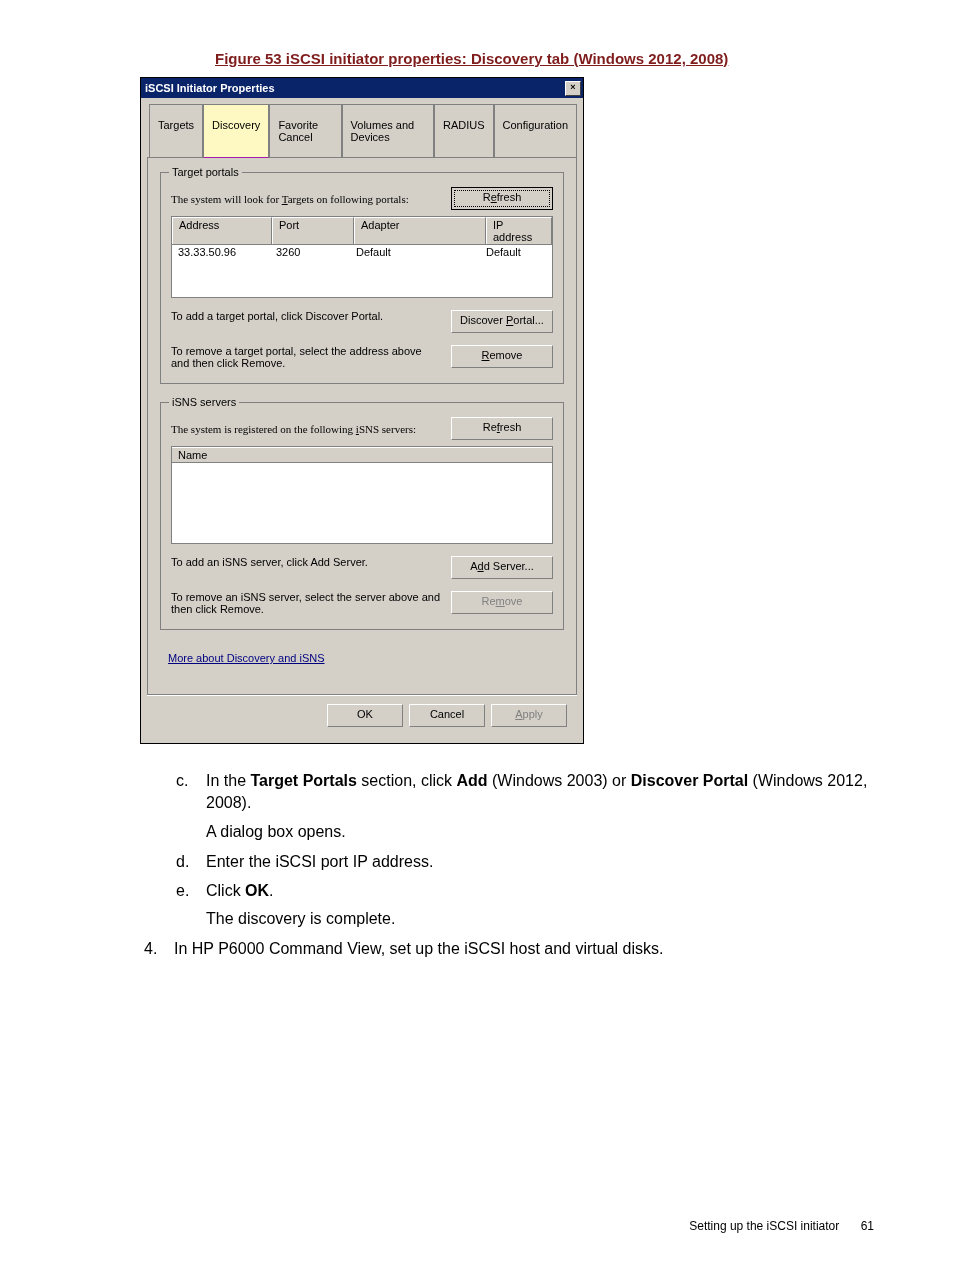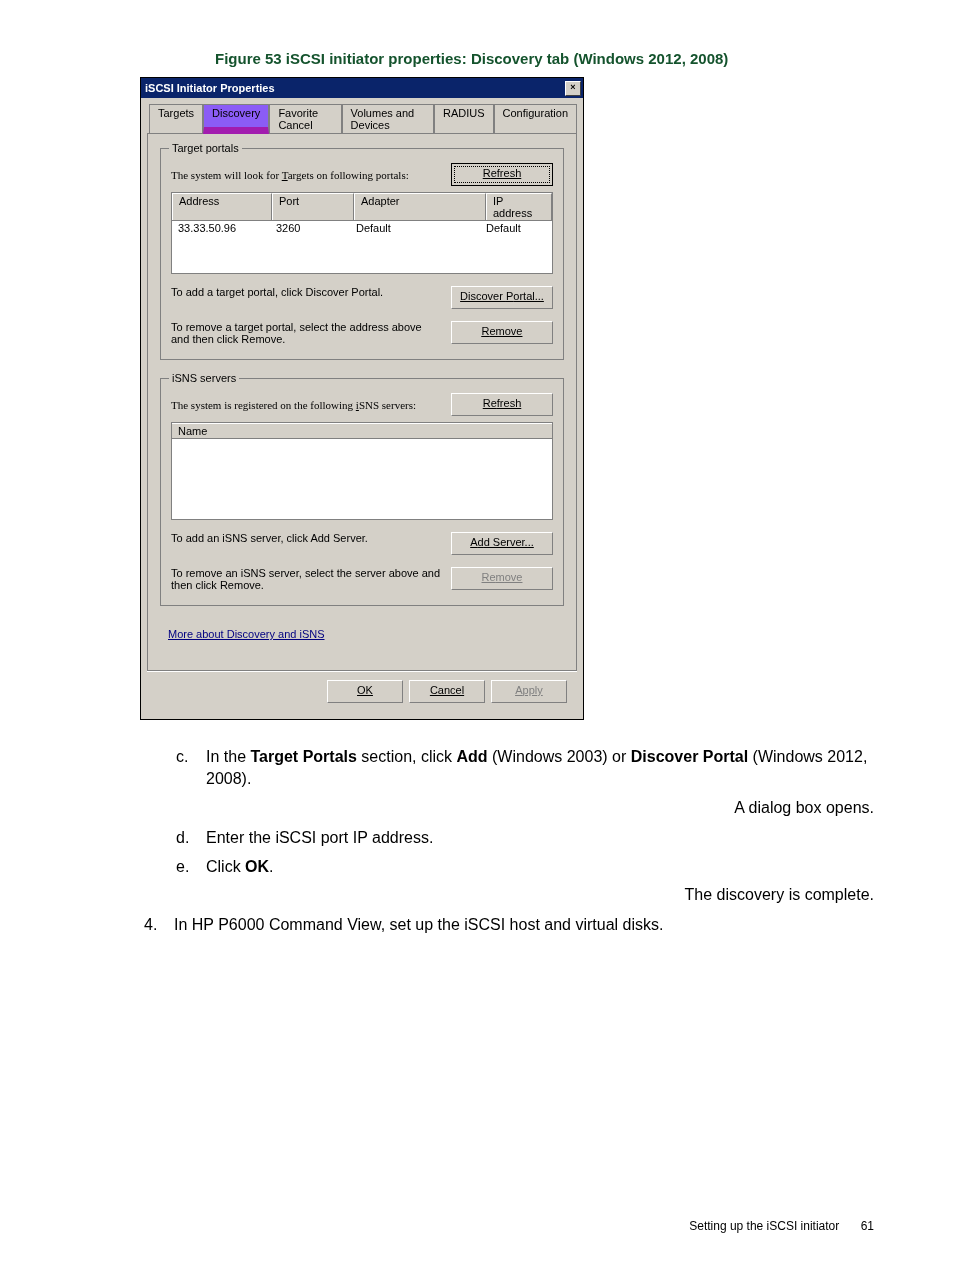--- a/index.html
+++ b/index.html
@@ -9,25 +9,26 @@
     background: #fff;
     width: 954px;
     height: 1271px;
     position: relative;
     box-sizing: border-box;
   }
   .page-content {
     padding: 50px 80px 0 80px;
   }
   .figure-caption {
-    color: #14532d;
+    color: #7f1d1d;
     font-weight: bold;
     font-size: 15px;
     margin-left: 135px;
     margin-bottom: 10px;
+    text-decoration: underline;
   }
   .dialog {
     width: 442px;
     margin-left: 60px;
     border: 1px solid #000;
     background: #d4d0c8;
     font-family: Tahoma, Arial, sans-serif;
     font-size: 11px;
   }
   .titlebar {
@@ -51,28 +52,28 @@
     line-height: 11px;
     text-align: center;
     font-weight: bold;
   }
   .dlg-body { padding: 6px 6px 8px 6px; }
   .tabstrip { display: flex; padding-left: 2px; }
   .tab {
     border: 1px solid #808080;
     border-bottom: none;
     background: #d4d0c8;
-    padding: 2px 8px;
+    padding: 14px 8px;
     font-size: 11px;
     margin-right: 0;
     position: relative;
   }
   .tab.selected {
-    background: #8b5cf6;
-    border-bottom: 7px solid #a21caf;
+    background: #fef9c3;
+    border-bottom: 1px solid #a21caf;
     z-index: 2;
     margin-bottom: -1px;
     font-weight: normal;
   }
   .tab-panel {
     border: 1px solid #808080;
     background: #d4d0c8;
     padding: 14px 12px 30px 12px;
   }
   .groupbox {
@@ -101,21 +102,20 @@
   .win-btn {
     border: 1px solid #808080;
     border-top-color: #fff;
     border-left-color: #fff;
     background: #d4d0c8;
     width: 100px;
     height: 21px;
     text-align: center;
     line-height: 19px;
     font-size: 11px;
-    text-decoration: underline;
   }
   .win-btn.focus {
     outline: 1px dotted #000;
     outline-offset: -4px;
     border: 1px solid #000;
   }
   .win-btn.disabled { color: #808080; }
   .listview {
     border: 1px solid #808080;
     background: #fff;
@@ -175,21 +175,21 @@
   .dlg-buttons .win-btn { width: 74px; }
   .steps {
     margin-top: 26px;
     font-size: 16px;
     line-height: 1.4;
   }
   .step { display: flex; margin-bottom: 6px; }
   .step-letter { width: 30px; margin-left: 96px; }
   .step-body { flex: 1; }
   .step-num { width: 30px; margin-left: 64px; }
-  .result { margin-left: 126px; margin-bottom: 8px; text-align: right; }
+  .result { margin-left: 126px; margin-bottom: 8px; }
   b { font-weight: bold; }
   .footer {
     position: absolute;
     bottom: 38px;
     right: 80px;
     font-size: 12px;
   }
   .page-num { margin-left: 18px; }
   .underline { text-decoration: underline; }
 </style>

